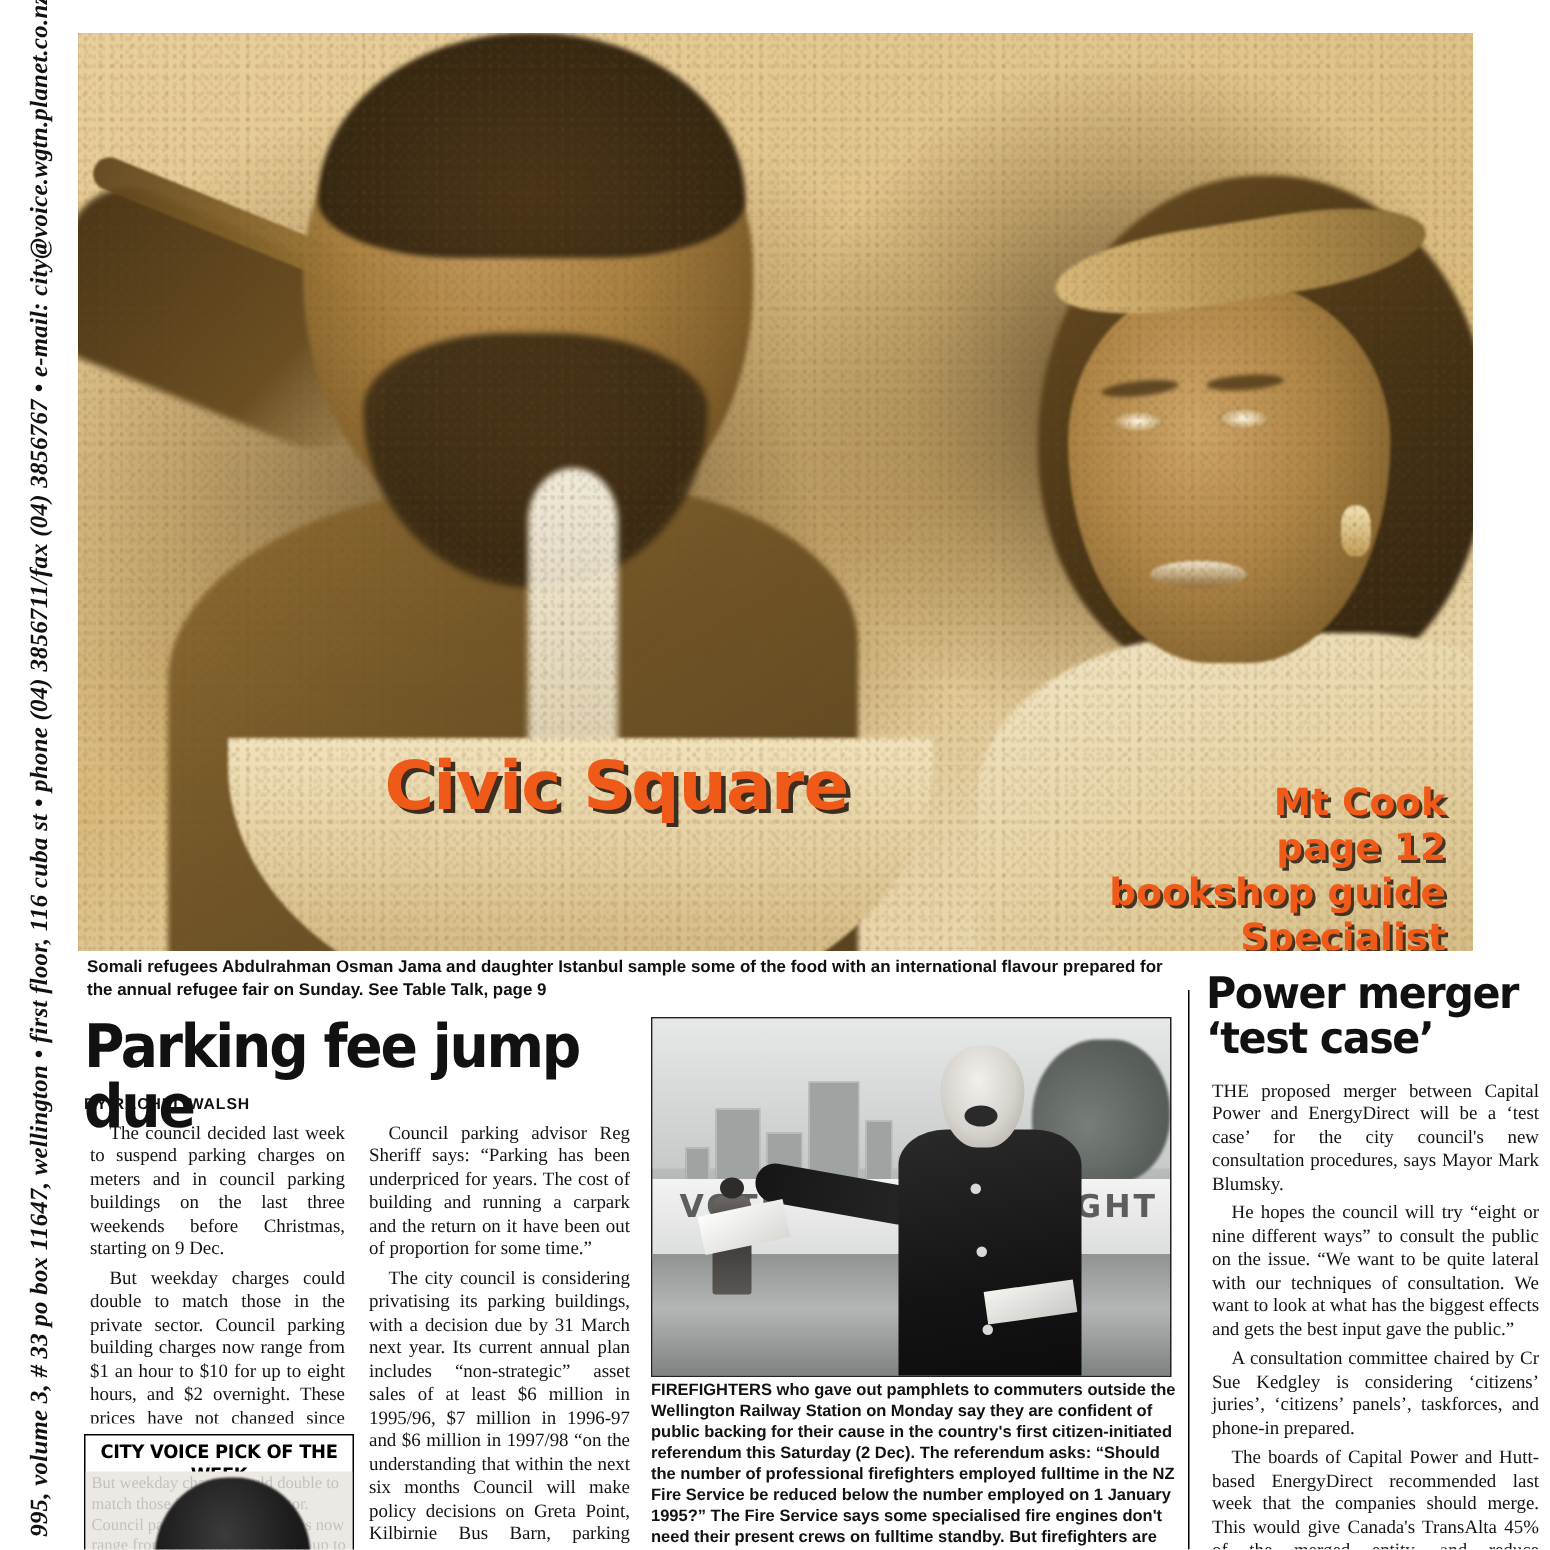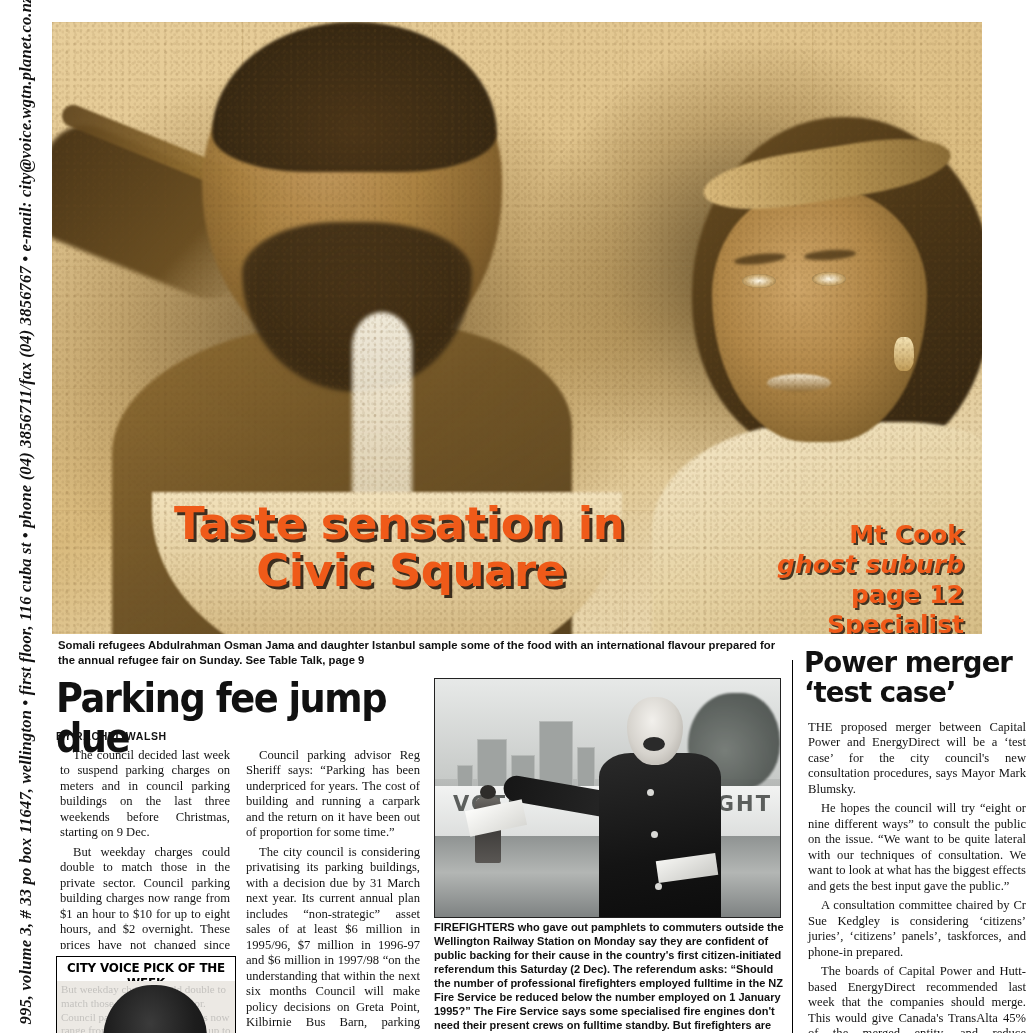--- a/index.html
+++ b/index.html
@@ -415,30 +415,28 @@
     <div class="girl-brow r"></div>
     <div class="girl-eye l"></div>
     <div class="girl-eye r"></div>
     <div class="girl-mouth"></div>
     <div class="earring"></div>
 
     <div class="grain"></div>
 
 
     <div id="cover-head">
-      <span>Taste sensation in</span>
       <span class="l2">Civic Square</span>
     </div>
 
     <div id="teasers">
         <div>Mt Cook</div>
-        <div class="it">ghost suburb</div>
         <div>page 12</div>
+        <div>bookshop guide</div>
         <div>Specialist</div>
-        <div>bookshop guide</div>
       </div>
   </div>
 
   <div id="cover-cap">Somali refugees Abdulrahman Osman Jama and daughter Istanbul sample some of the food with an international flavour prepared for the annual refugee fair on Sunday. See Table Talk, page 9</div>
 
   <div id="parking-head">Parking fee jump due</div>
   <div id="byline">BY RACHEL WALSH</div>
 
   <div class="bodycol" id="col1">
       <p>The council decided last week to suspend parking charges on meters and in council parking buildings on the last three weekends before Christmas, starting on 9 Dec.</p>

